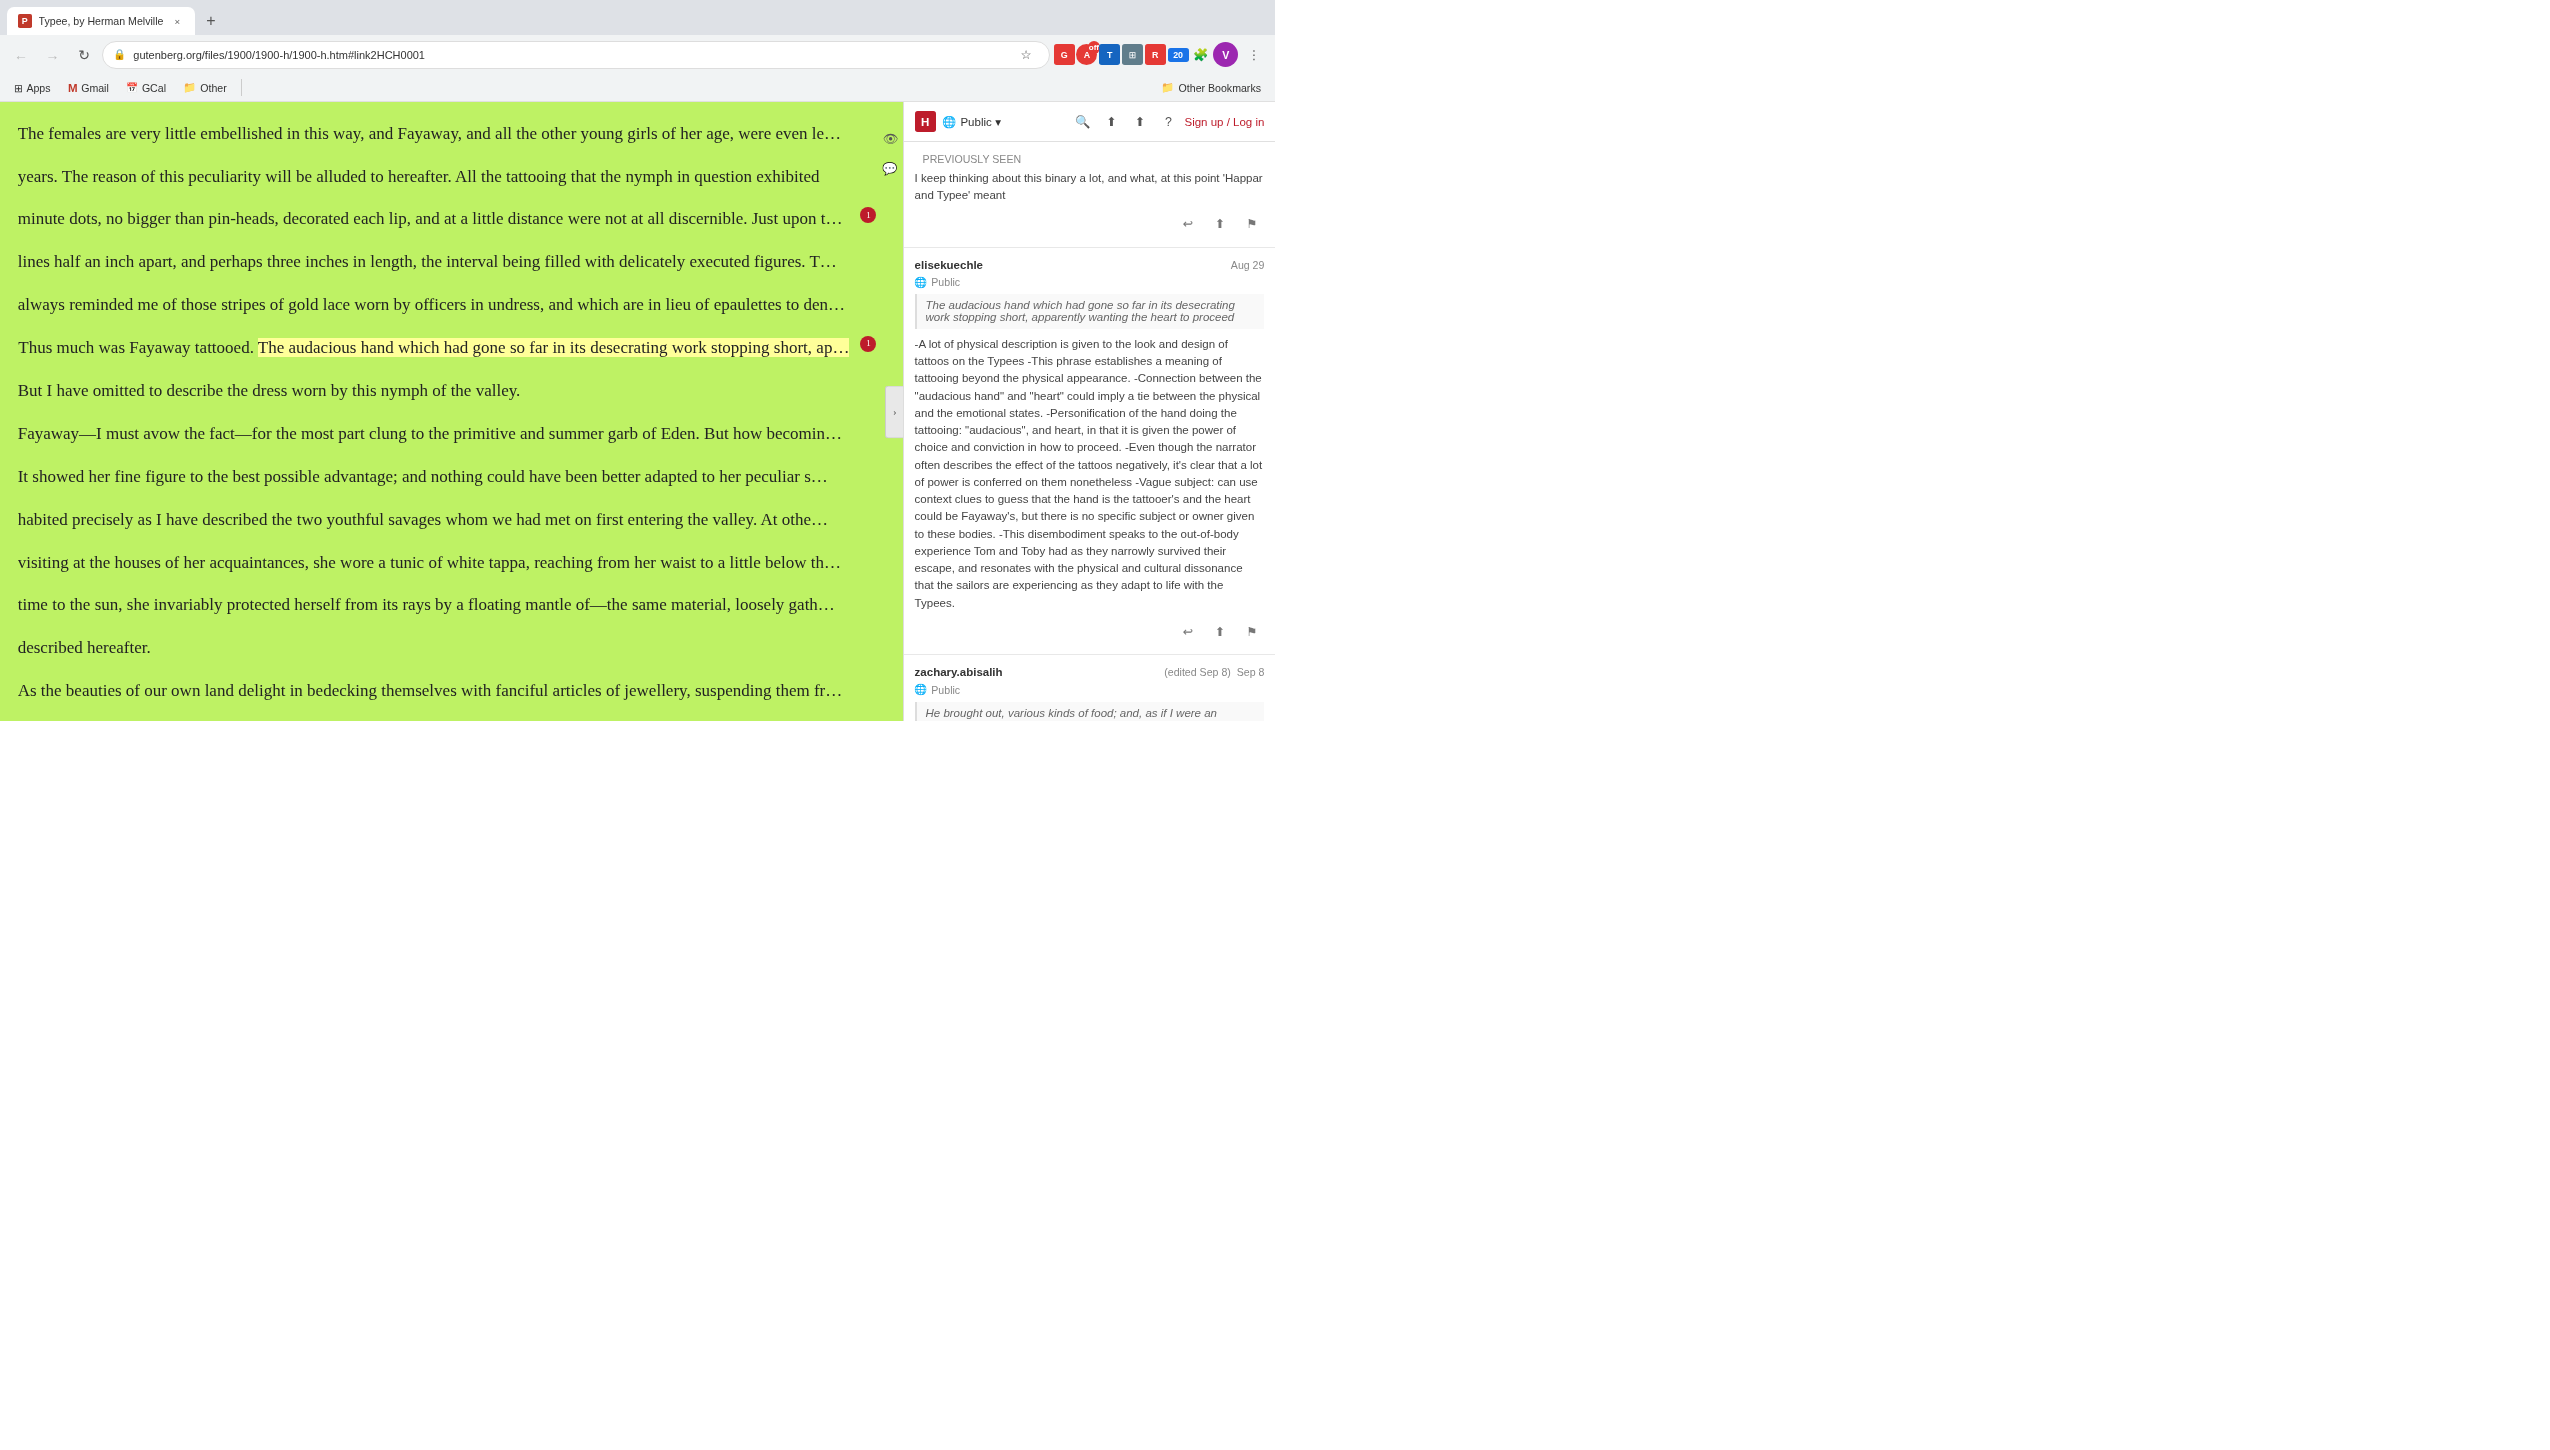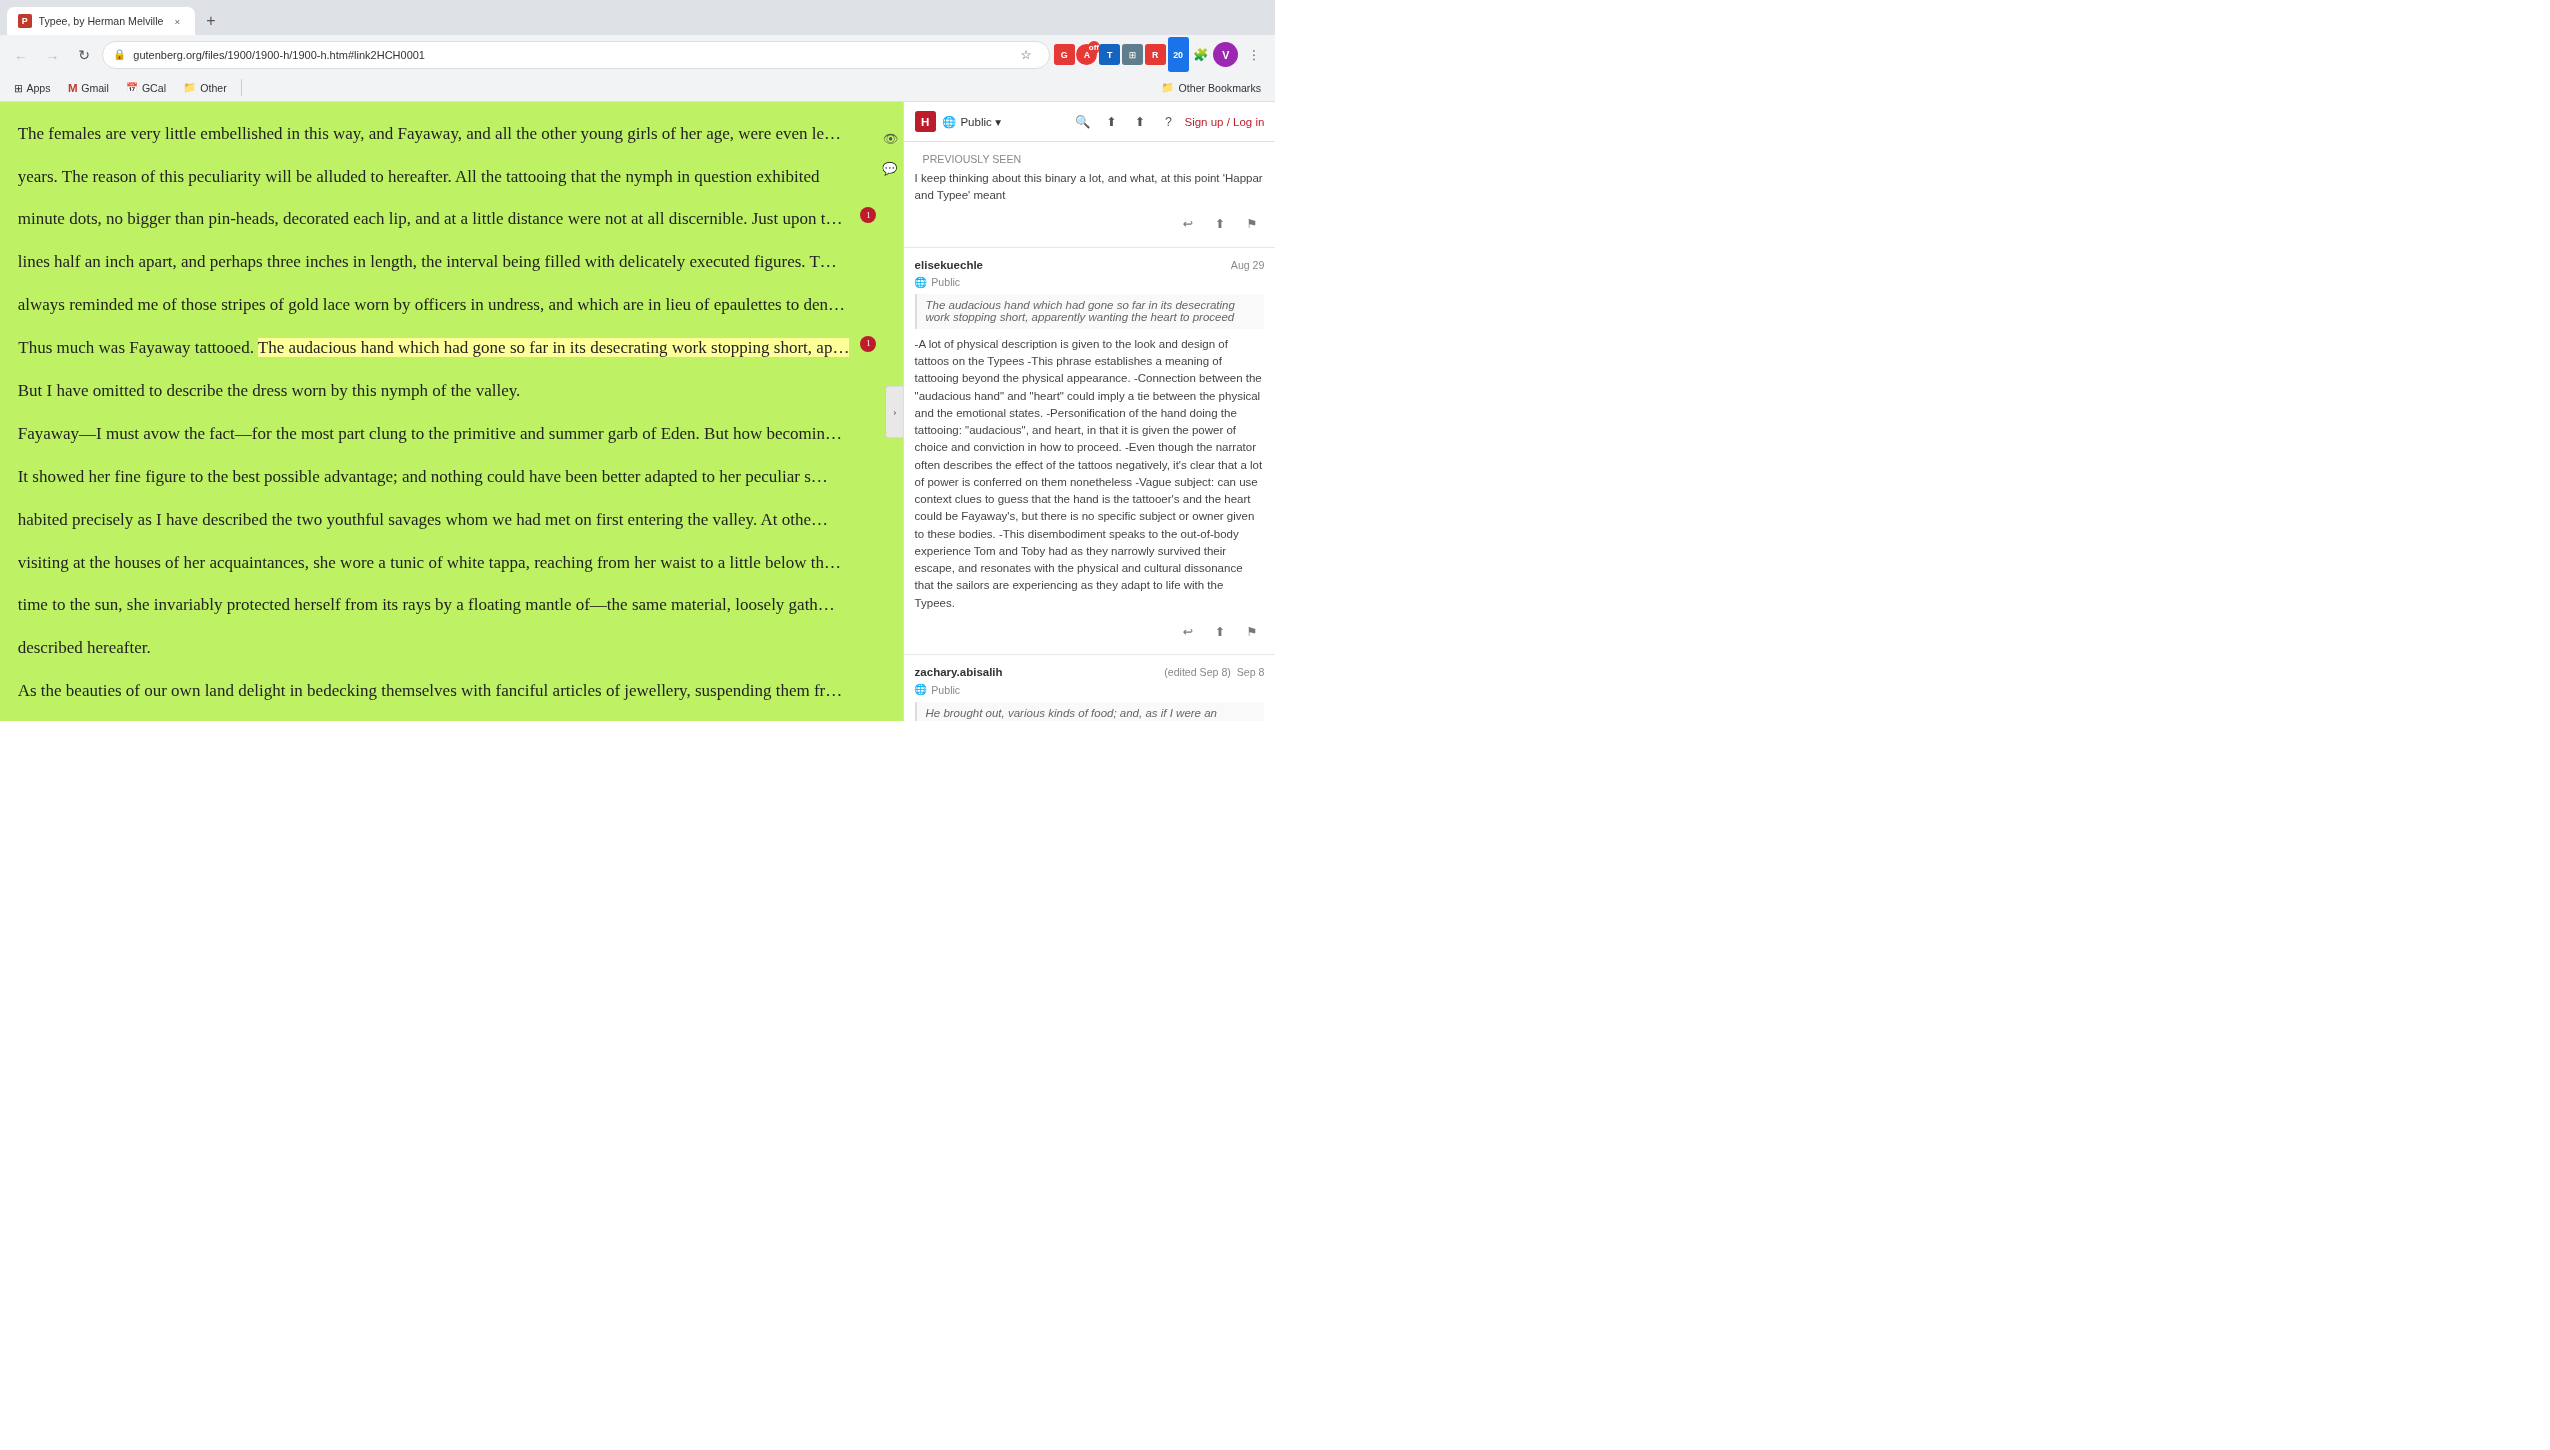--- a/index.html
+++ b/index.html
@@ -384,21 +384,21 @@
       </div>
       <div class="ext-icon" style="background:#1565c0; border-radius:2.7px; color:#fff; font-size:8.9px; font-weight:bold; width:21px; height:21px;">
         <span>T</span>
       </div>
       <div class="ext-icon" style="background:#607d8b; border-radius:2.7px; color:#fff; font-size:8.9px; width:21px; height:21px;">
         <span>⊞</span>
       </div>
       <div class="ext-icon" style="background:#e53935; border-radius:2.7px; color:#fff; font-size:8.9px; font-weight:bold; width:21px; height:21px;">
         <span>R</span>
       </div>
-      <div class="ext-icon" style="background:#1a73e8; border-radius:2.7px; color:#fff; font-size:8.9px; font-weight:bold; width:21px; height:35px;">
+      <div class="ext-icon" style="background:#1a73e8; border-radius:2.7px; color:#fff; font-size:8.9px; font-weight:bold; width:21px; height:14px;">
         <span>20</span>
       </div>
       <div class="ext-icon" style="color:#555; font-size:12.4px; width:21px; height:21px;">
         <span>🧩</span>
       </div>
       <div class="ext-icon profile-avatar">
         <span>V</span>
       </div>
       <div class="chrome-action-btn">⋮</div>
     </div>

